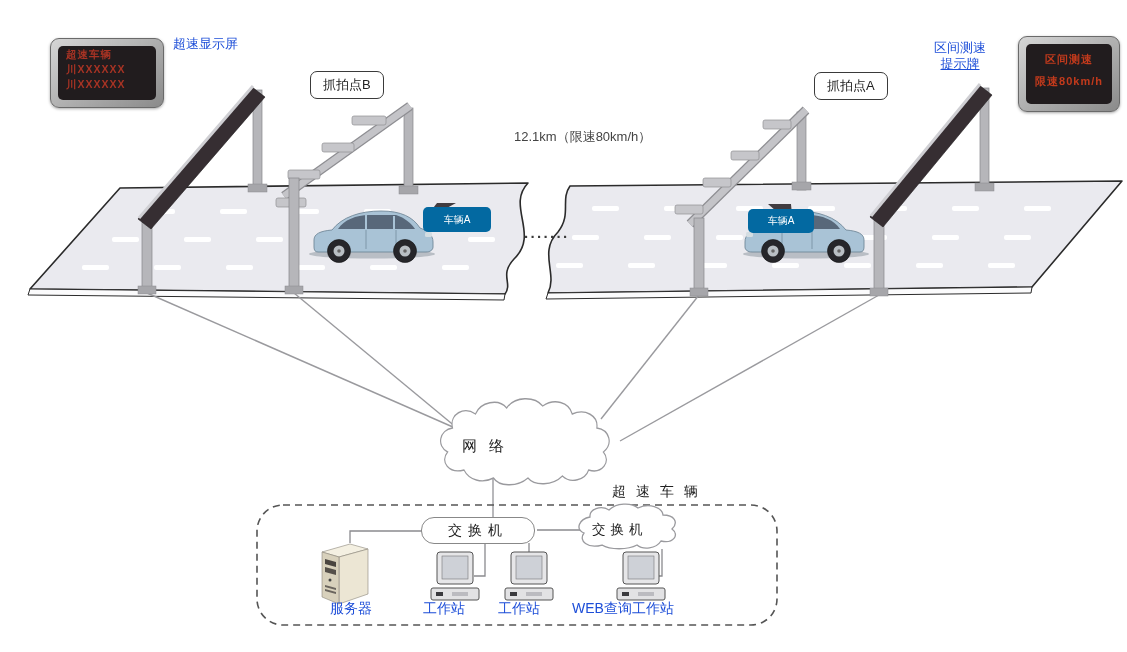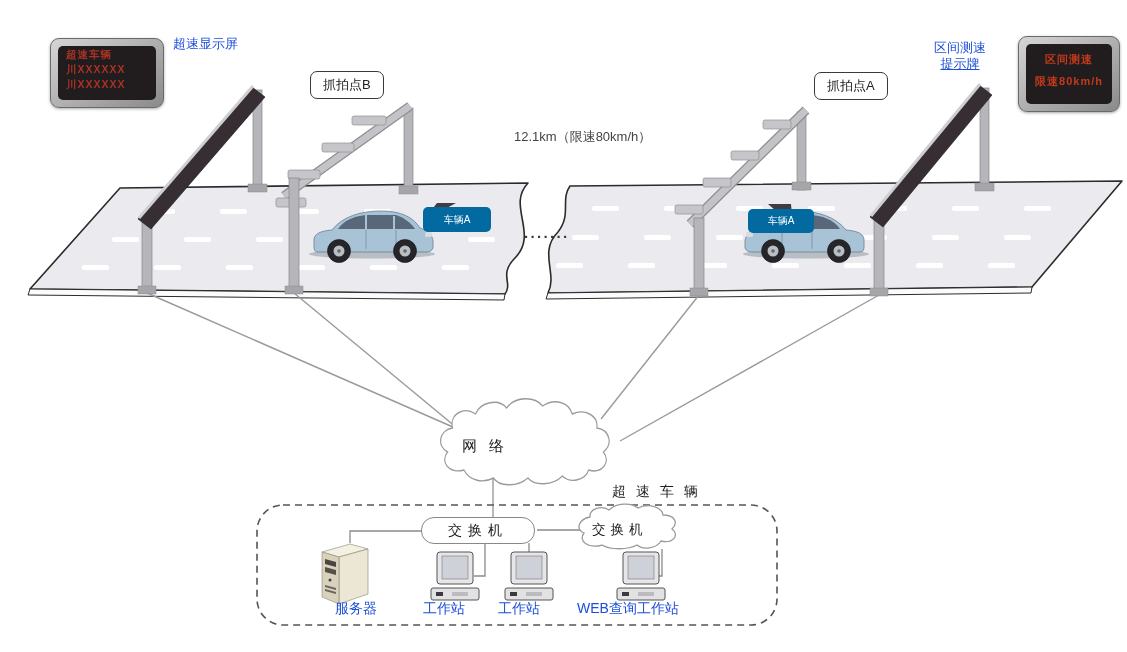--- a/index.html
+++ b/index.html
@@ -263,18 +263,18 @@
 <div class="lbl" style="left:524px;top:228px;font-size:15px;font-weight:bold;letter-spacing:1.5px;color:#3a3a3a;">·······</div>
 
 <div class="cloudtext" style="left:462px;top:437px;width:115px;font-size:15px;letter-spacing:12px;">网络</div>
 
 <div class="lbl" style="left:612px;top:483px;font-size:14px;letter-spacing:10px;color:#222;">超速车辆</div>
 
 <div class="switchbox">交换机</div>
 
 <div class="cloudtext" style="left:592px;top:521px;width:78px;font-size:13.5px;letter-spacing:5px;">交换机</div>
 
-<div class="lbl" style="left:330px;top:600px;width:52px;text-align:center;font-size:14px;font-family:Liberation Mono, monospace;">服务器</div>
+<div class="lbl" style="left:330px;top:600px;width:52px;font-size:14px;font-family:Liberation Mono, monospace;">服务器</div>
 <div class="lbl" style="left:418px;top:600px;width:52px;text-align:center;font-size:14px;">工作站</div>
 <div class="lbl" style="left:493px;top:600px;width:52px;text-align:center;font-size:14px;">工作站</div>
-<div class="lbl" style="left:572px;top:600px;width:112px;text-align:center;font-size:14px;">WEB查询工作站</div>
+<div class="lbl" style="left:572px;top:600px;width:112px;font-size:14px;">WEB查询工作站</div>
 
 </div>
 
 </body></html>

